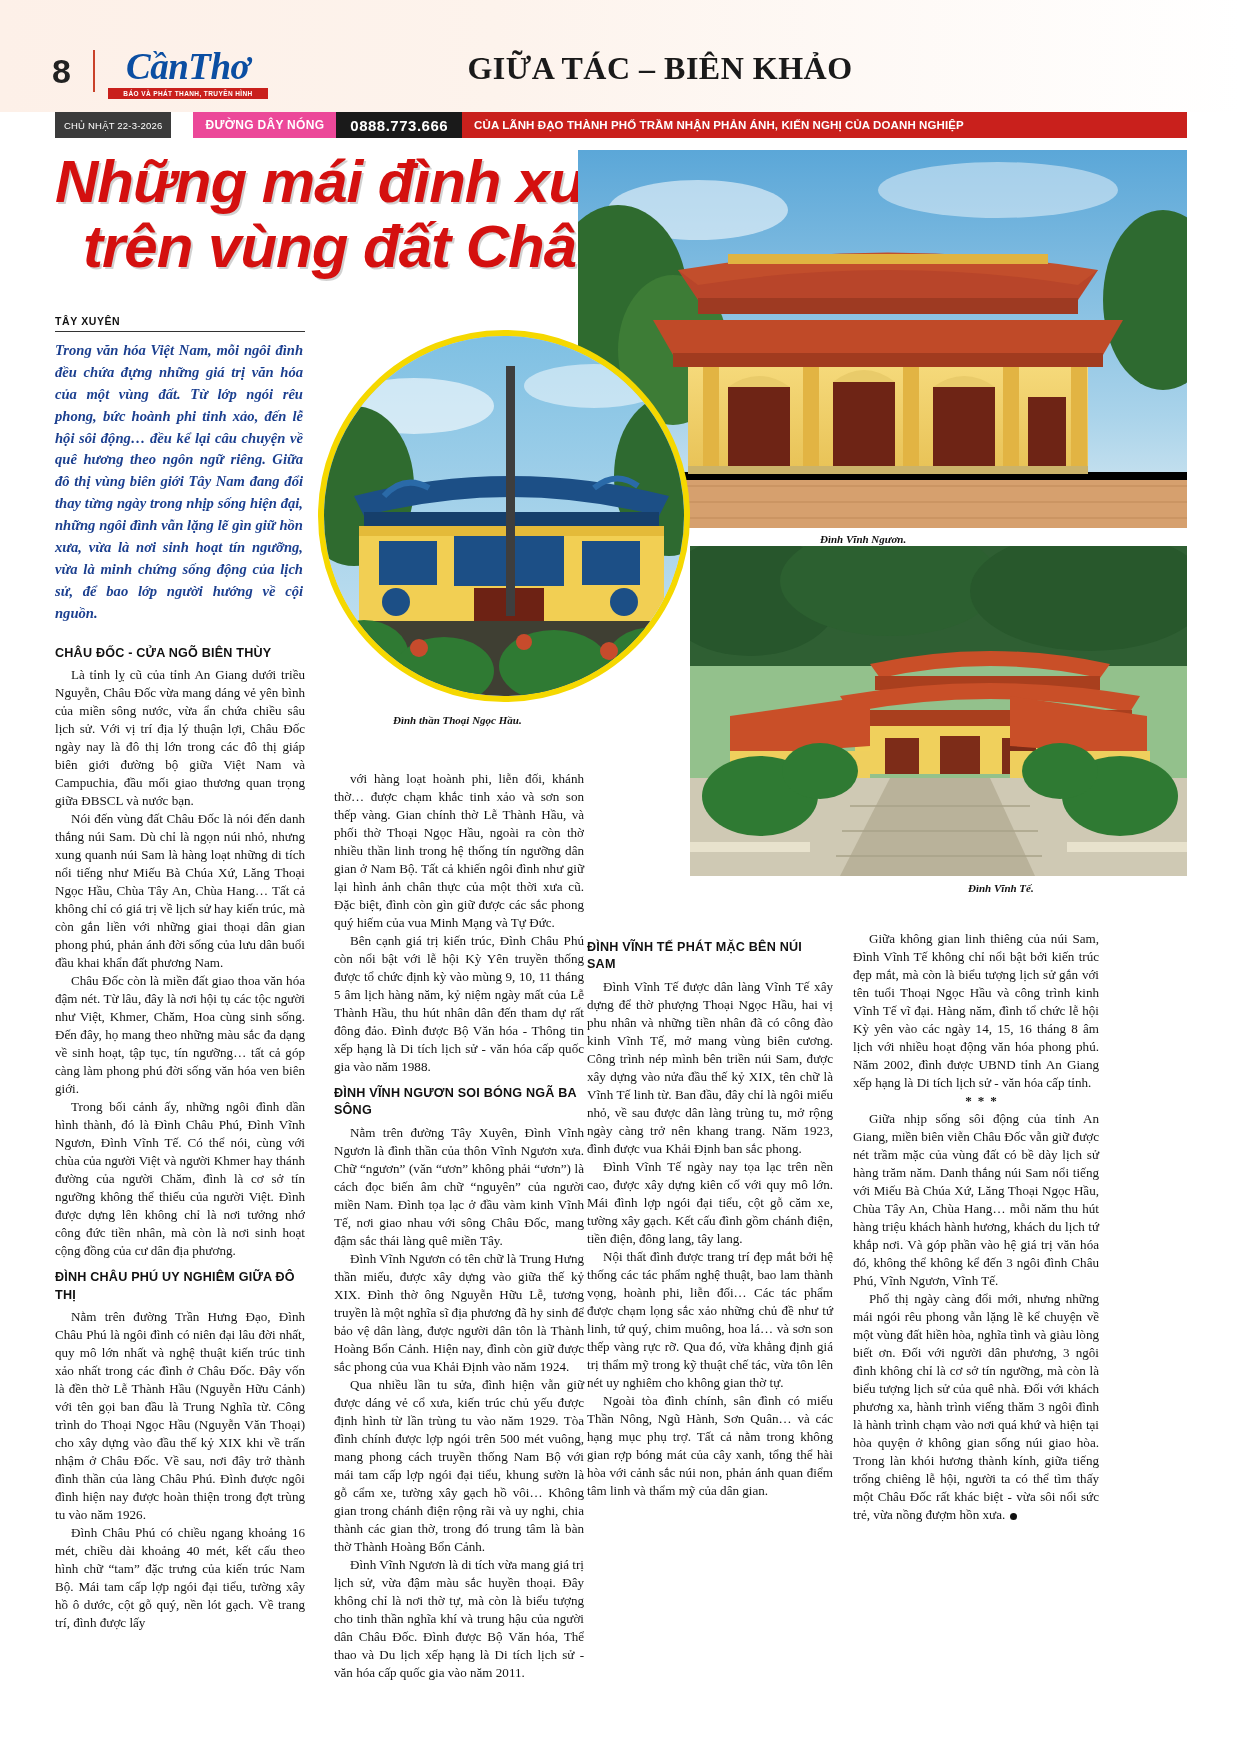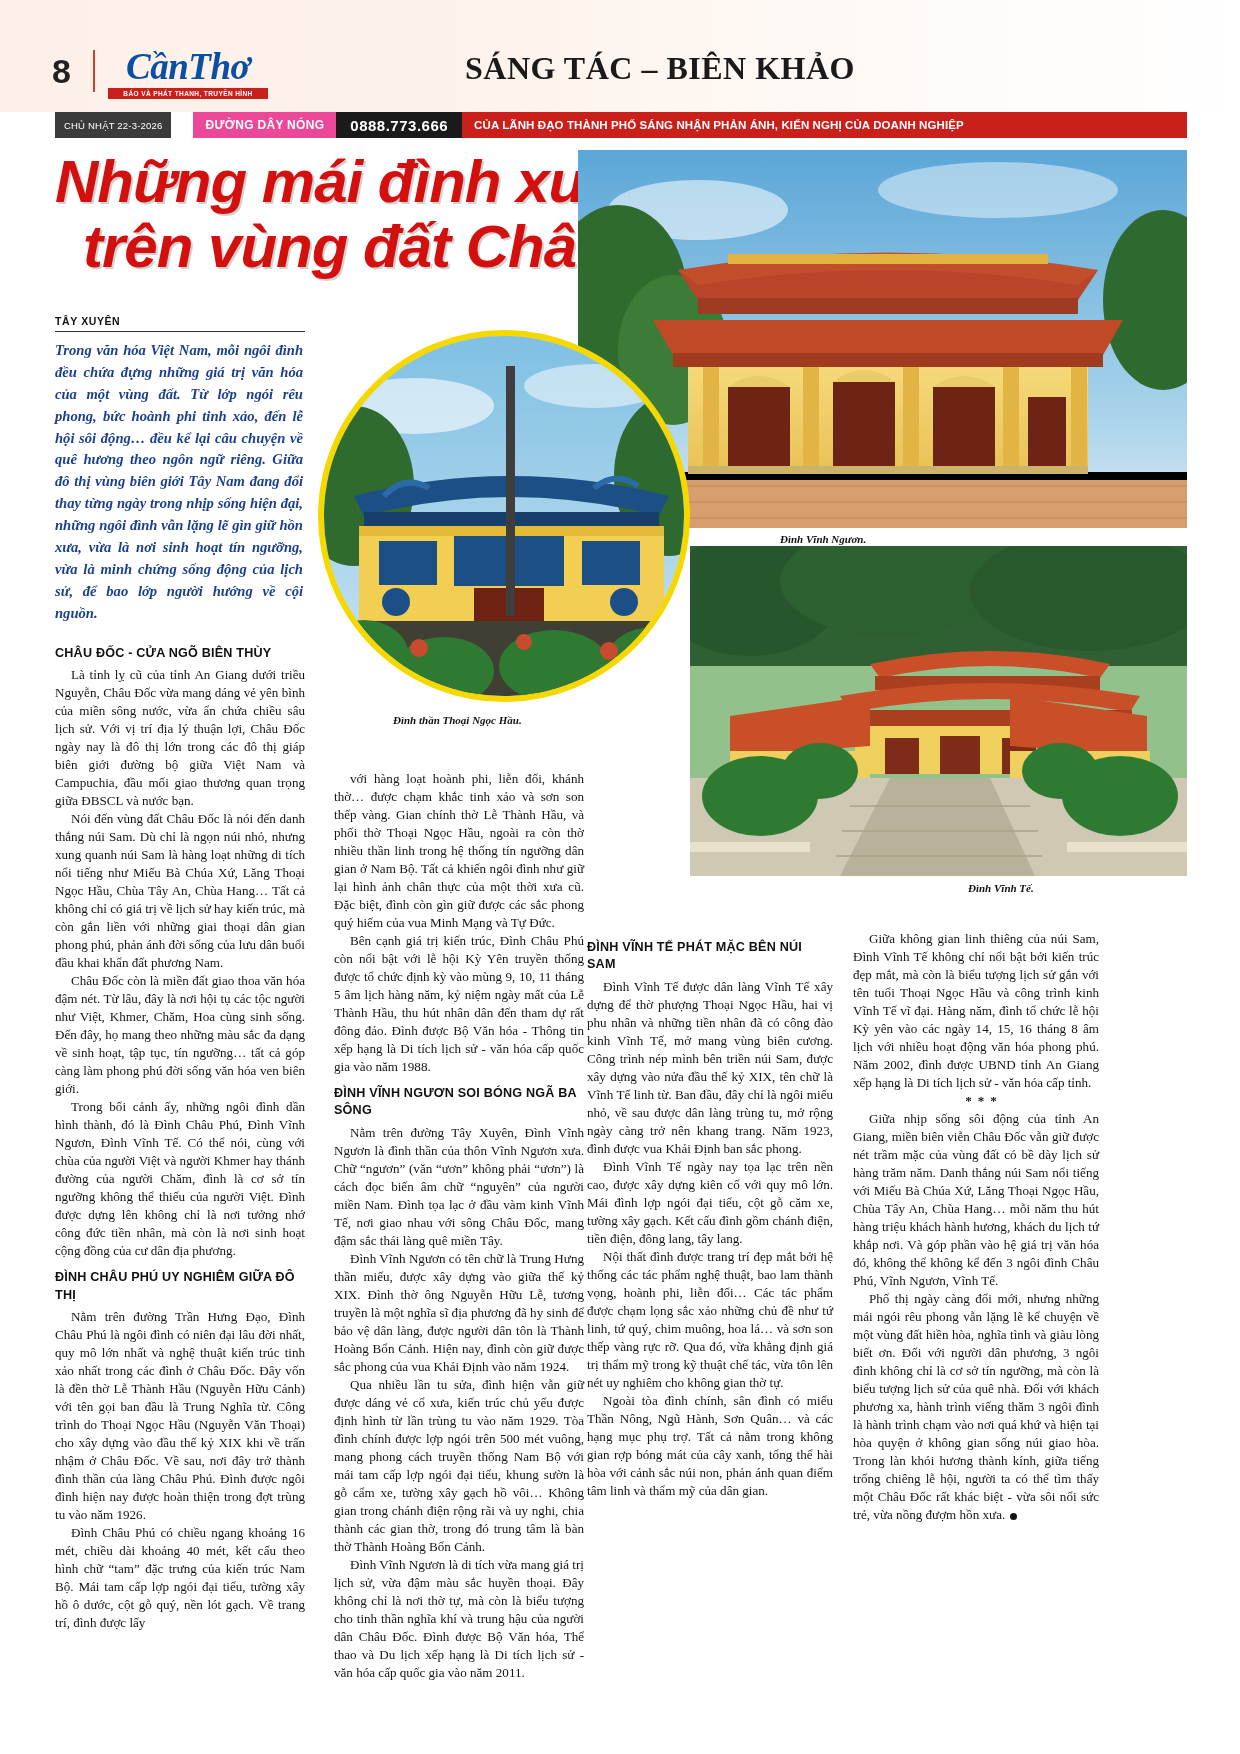--- a/index.html
+++ b/index.html
@@ -223,28 +223,28 @@
 </head>
 <body>
 
 <div class="masthead">
   <div class="page-number">8</div>
   <div class="mast-divider"></div>
   <div class="logo-block">
     <div class="logo-text">CầnThơ</div>
     <div class="logo-bar">BÁO VÀ PHÁT THANH, TRUYỀN HÌNH</div>
   </div>
-  <div class="section-title">SÁNG TÁC – BIÊN KHẢO</div>
+  <div class="section-title">GIỮA TÁC – BIÊN KHẢO</div>
 </div>
 
 <div class="hotbar">
   <div class="hb-date">CHỦ NHẬT 22-3-2026</div>
   <div class="hb-label">ĐƯỜNG DÂY NÓNG</div>
   <div class="hb-number">0888.773.666</div>
-  <div class="hb-tail">CỦA LÃNH ĐẠO THÀNH PHỐ SÁNG NHẬN PHẢN ÁNH, KIẾN NGHỊ CỦA DOANH NGHIỆP</div>
+  <div class="hb-tail">CỦA LÃNH ĐẠO THÀNH PHỐ TRẦM NHẬN PHẢN ÁNH, KIẾN NGHỊ CỦA DOANH NGHIỆP</div>
 </div>
 
 <div class="headline">
   <span>Những mái đình xưa</span>
   <span class="l2">trên vùng đất Châu Đốc</span>
 </div>
 
 <div class="byline">TÂY XUYÊN</div>
 <div class="lead">Trong văn hóa Việt Nam, mỗi ngôi đình đều chứa đựng những giá trị văn hóa của một vùng đất. Từ lớp ngói rêu phong, bức hoành phi tinh xảo, đến lễ hội sôi động… đều kể lại câu chuyện về quê hương theo ngôn ngữ riêng. Giữa đô thị vùng biên giới Tây Nam đang đổi thay từng ngày trong nhịp sống hiện đại, những ngôi đình vẫn lặng lẽ gìn giữ hồn xưa, vừa là nơi sinh hoạt tín ngưỡng, vừa là minh chứng sống động của lịch sử, để bao lớp người hướng về cội nguồn.</div>
 
@@ -298,21 +298,21 @@
     <rect x="0" y="322" width="609" height="56" fill="#d6a06e"></rect>
     <rect x="0" y="322" width="609" height="8" fill="#b98css"></rect>
     <g stroke="#c08a58" stroke-width="1">
       <line x1="0" y1="336" x2="609" y2="336"></line>
       <line x1="0" y1="352" x2="609" y2="352"></line>
       <line x1="0" y1="368" x2="609" y2="368"></line>
     </g>
     <rect x="110" y="316" width="400" height="8" fill="#cbb36a"></rect>
   </svg>
 </div>
-<div class="cap" style="left:780px; top:533px;">Đình Vĩnh Ngươn.</div>
+<div class="cap" style="left:820px; top:533px;">Đình Vĩnh Ngươn.</div>
 
 <div class="photo" id="photo-thoai-ngoc-hau">
   <svg width="372" height="372" viewBox="0 0 372 372">
     <defs>
       <linearGradient id="sky2" x1="0" y1="0" x2="0" y2="1">
         <stop offset="0%" stop-color="#7fc0e3"></stop>
           <stop offset="100%" stop-color="#cfe6f2"></stop>
       </linearGradient>
     </defs>
     <rect width="372" height="372" fill="url(#sky2)"></rect>

